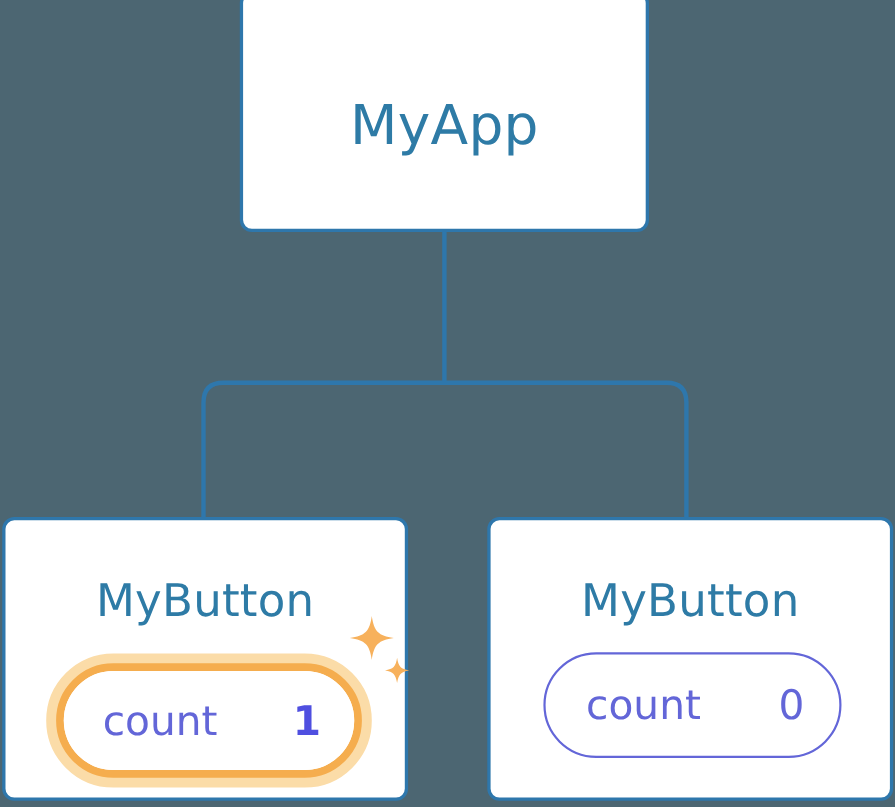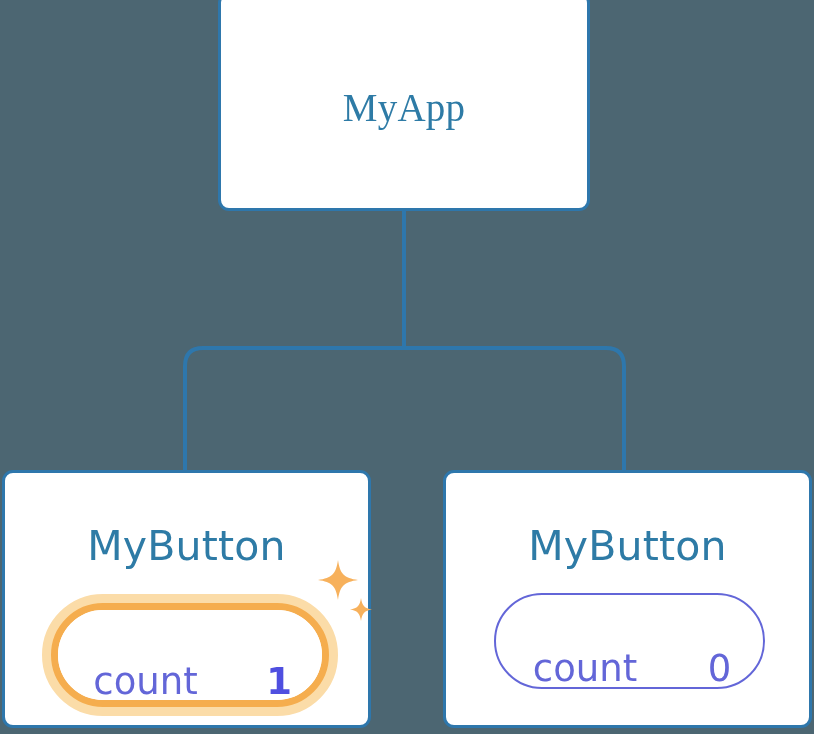--- a/index.html
+++ b/index.html
@@ -62,22 +62,21 @@
     left: 0;
     width: 100%;
     text-align: center;
     color: #2e7ba6;
     font-weight: 400;
     letter-spacing: 0.2px;
     white-space: nowrap;
   }
   .node-root .node-title {
     top: 90px;
-    font-size: 39px;
-    font-family: Liberation Serif, serif;
+    font-size: 50px;
   }
   .node-child-left .node-title,
   .node-child-right .node-title {
     top: 49px;
     font-size: 41px;
   }
 
   
   .pill-wrap {
     position: absolute;
@@ -94,21 +93,21 @@
   .pill-wrap-right {
     left: 46px;
     top: 118px;
     width: 274px;
     height: 100px;
   }
 
   .pill {
     position: relative;
     display: flex;
-    align-items: flex-end;
+    align-items: center;
     box-sizing: border-box;
     background: #ffffff;
   }
 
   
   .pill-plain {
     width: 271px;
     height: 96px;
     border: 2px solid #6366d8;
     border-radius: 48px;

